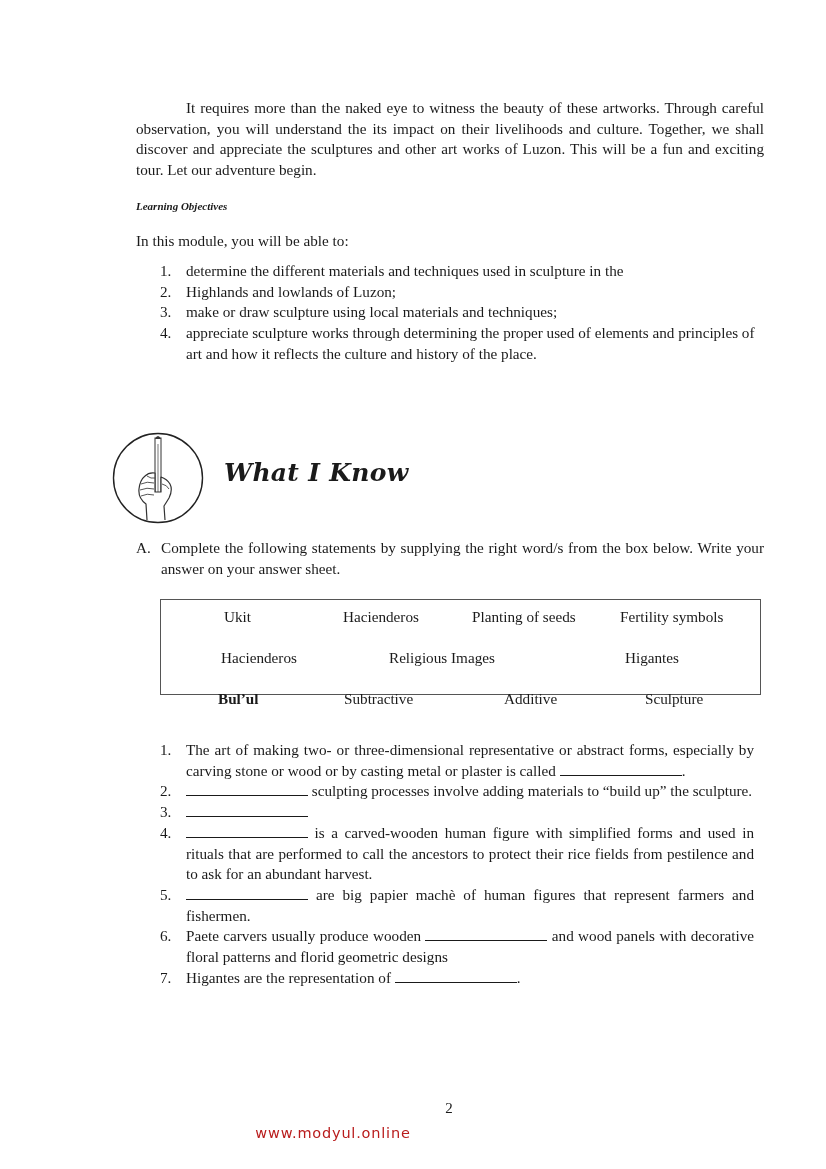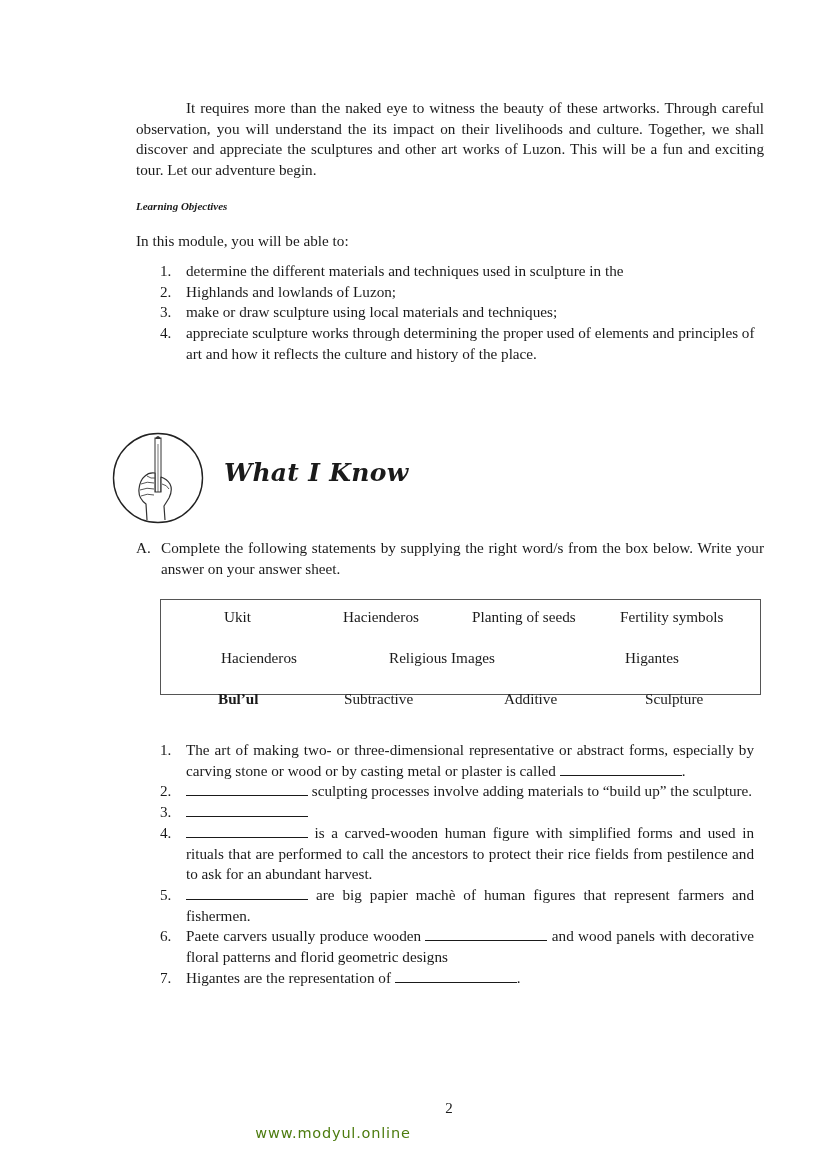--- a/index.html
+++ b/index.html
@@ -22,21 +22,21 @@
     .instr .li .num { width: 25px; }
     .instr .txt { text-align: justify; }
     .wordbox { left: 124px; top: 599px; width: 601px; height: 96px; border: 1.3px solid #555; box-sizing: border-box; }
     .word { position: absolute; font-size: 15.2px; white-space: nowrap; }
     .qlist { left: 124px; top: 740px; width: 594px; font-size: 15.2px; line-height: 20.7px; }
     .qlist .li .num { width: 26px; }
     .qlist .txt { text-align: justify; }
     .blank { display: inline-block; border-bottom: 1px solid #1a1a1a; width: 122px; height: 14px; vertical-align: baseline; }
     .pageno { left: 0; width: 826px; top: 1100px; text-align: center; font-size: 15px; }
     .watermark { left: 0; width: 666px; top: 1125px; text-align: center; font-size: 14.5px;
-      font-family: "DejaVu Sans", sans-serif; color: #4d7c0f; letter-spacing: 0.8px; }
+      font-family: "DejaVu Sans", sans-serif; color: #b91c1c; letter-spacing: 0.8px; }
   </style>
 </head>
 <body>
 
 <div class="abs para serif" style="top:98px;">
   <span class="indent"></span><span>It requires more than the naked eye to witness the beauty of these artworks. Through careful observation, you will understand the its impact on their livelihoods and culture. Together, we shall discover and appreciate the sculptures and other art works of Luzon. This will be a fun and exciting tour. Let our adventure begin.</span>
 </div>
 
 <div class="abs heading-obj serif">Learning Objectives</div>
 <div class="abs intro serif">In this module, you will be able to:</div>

